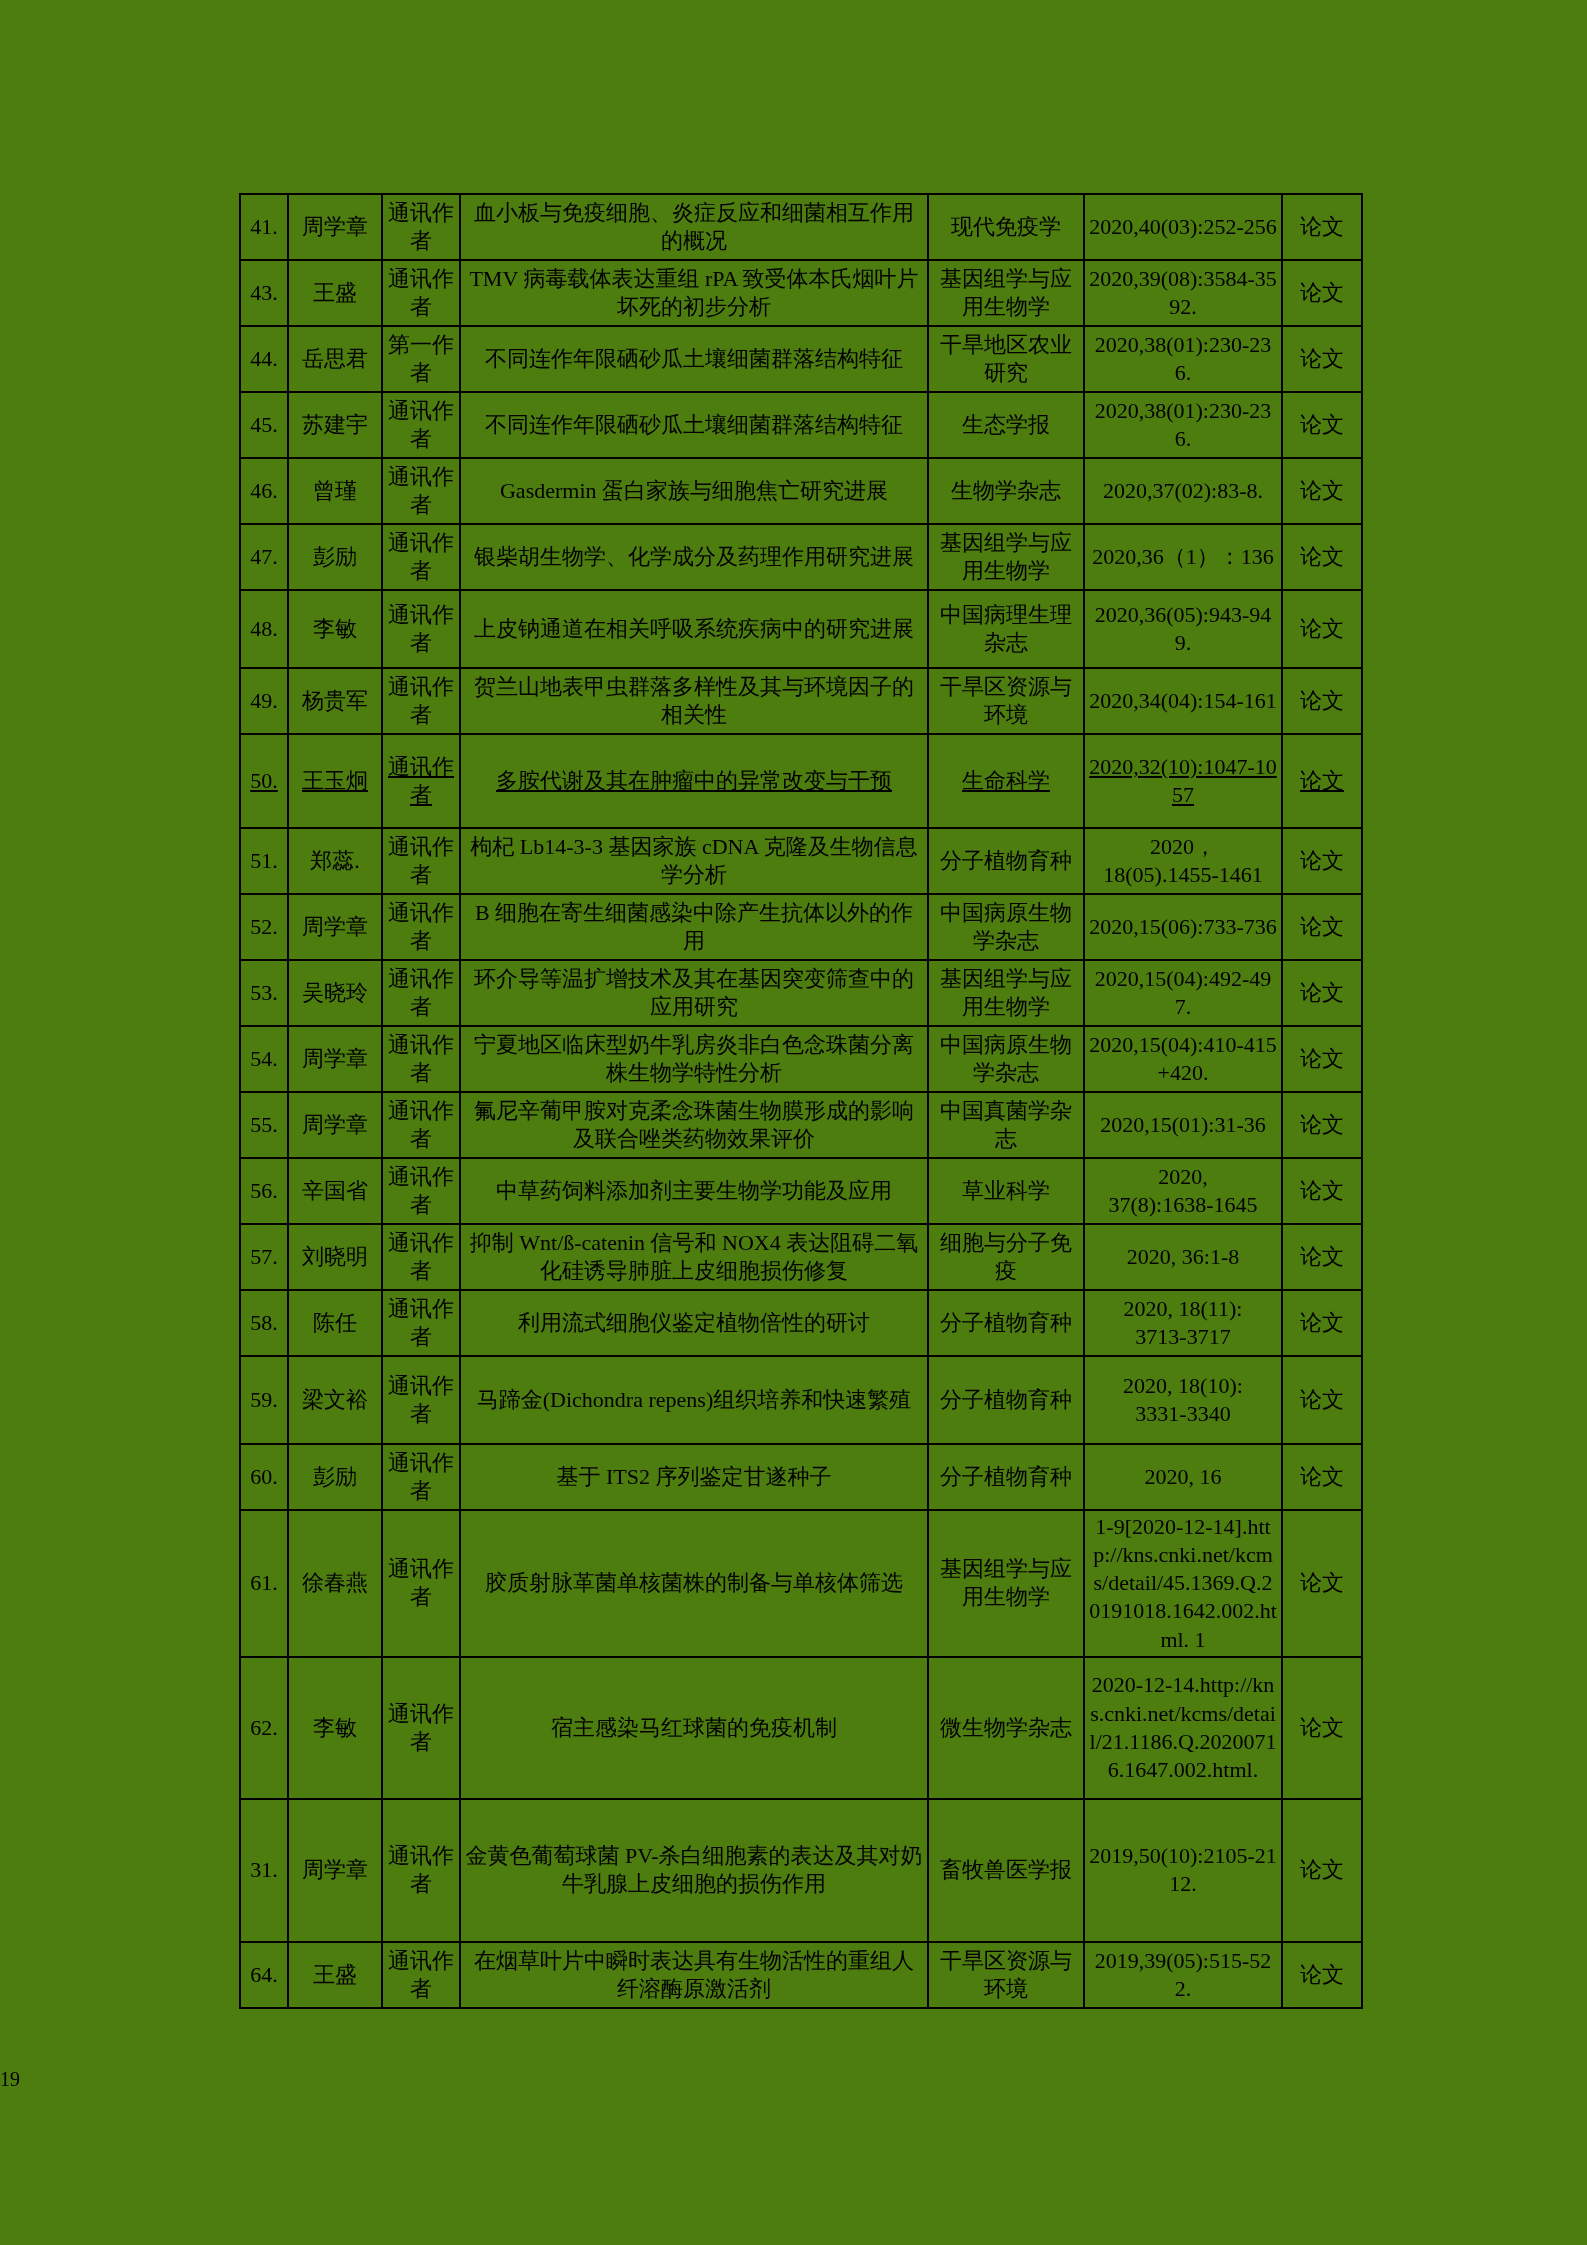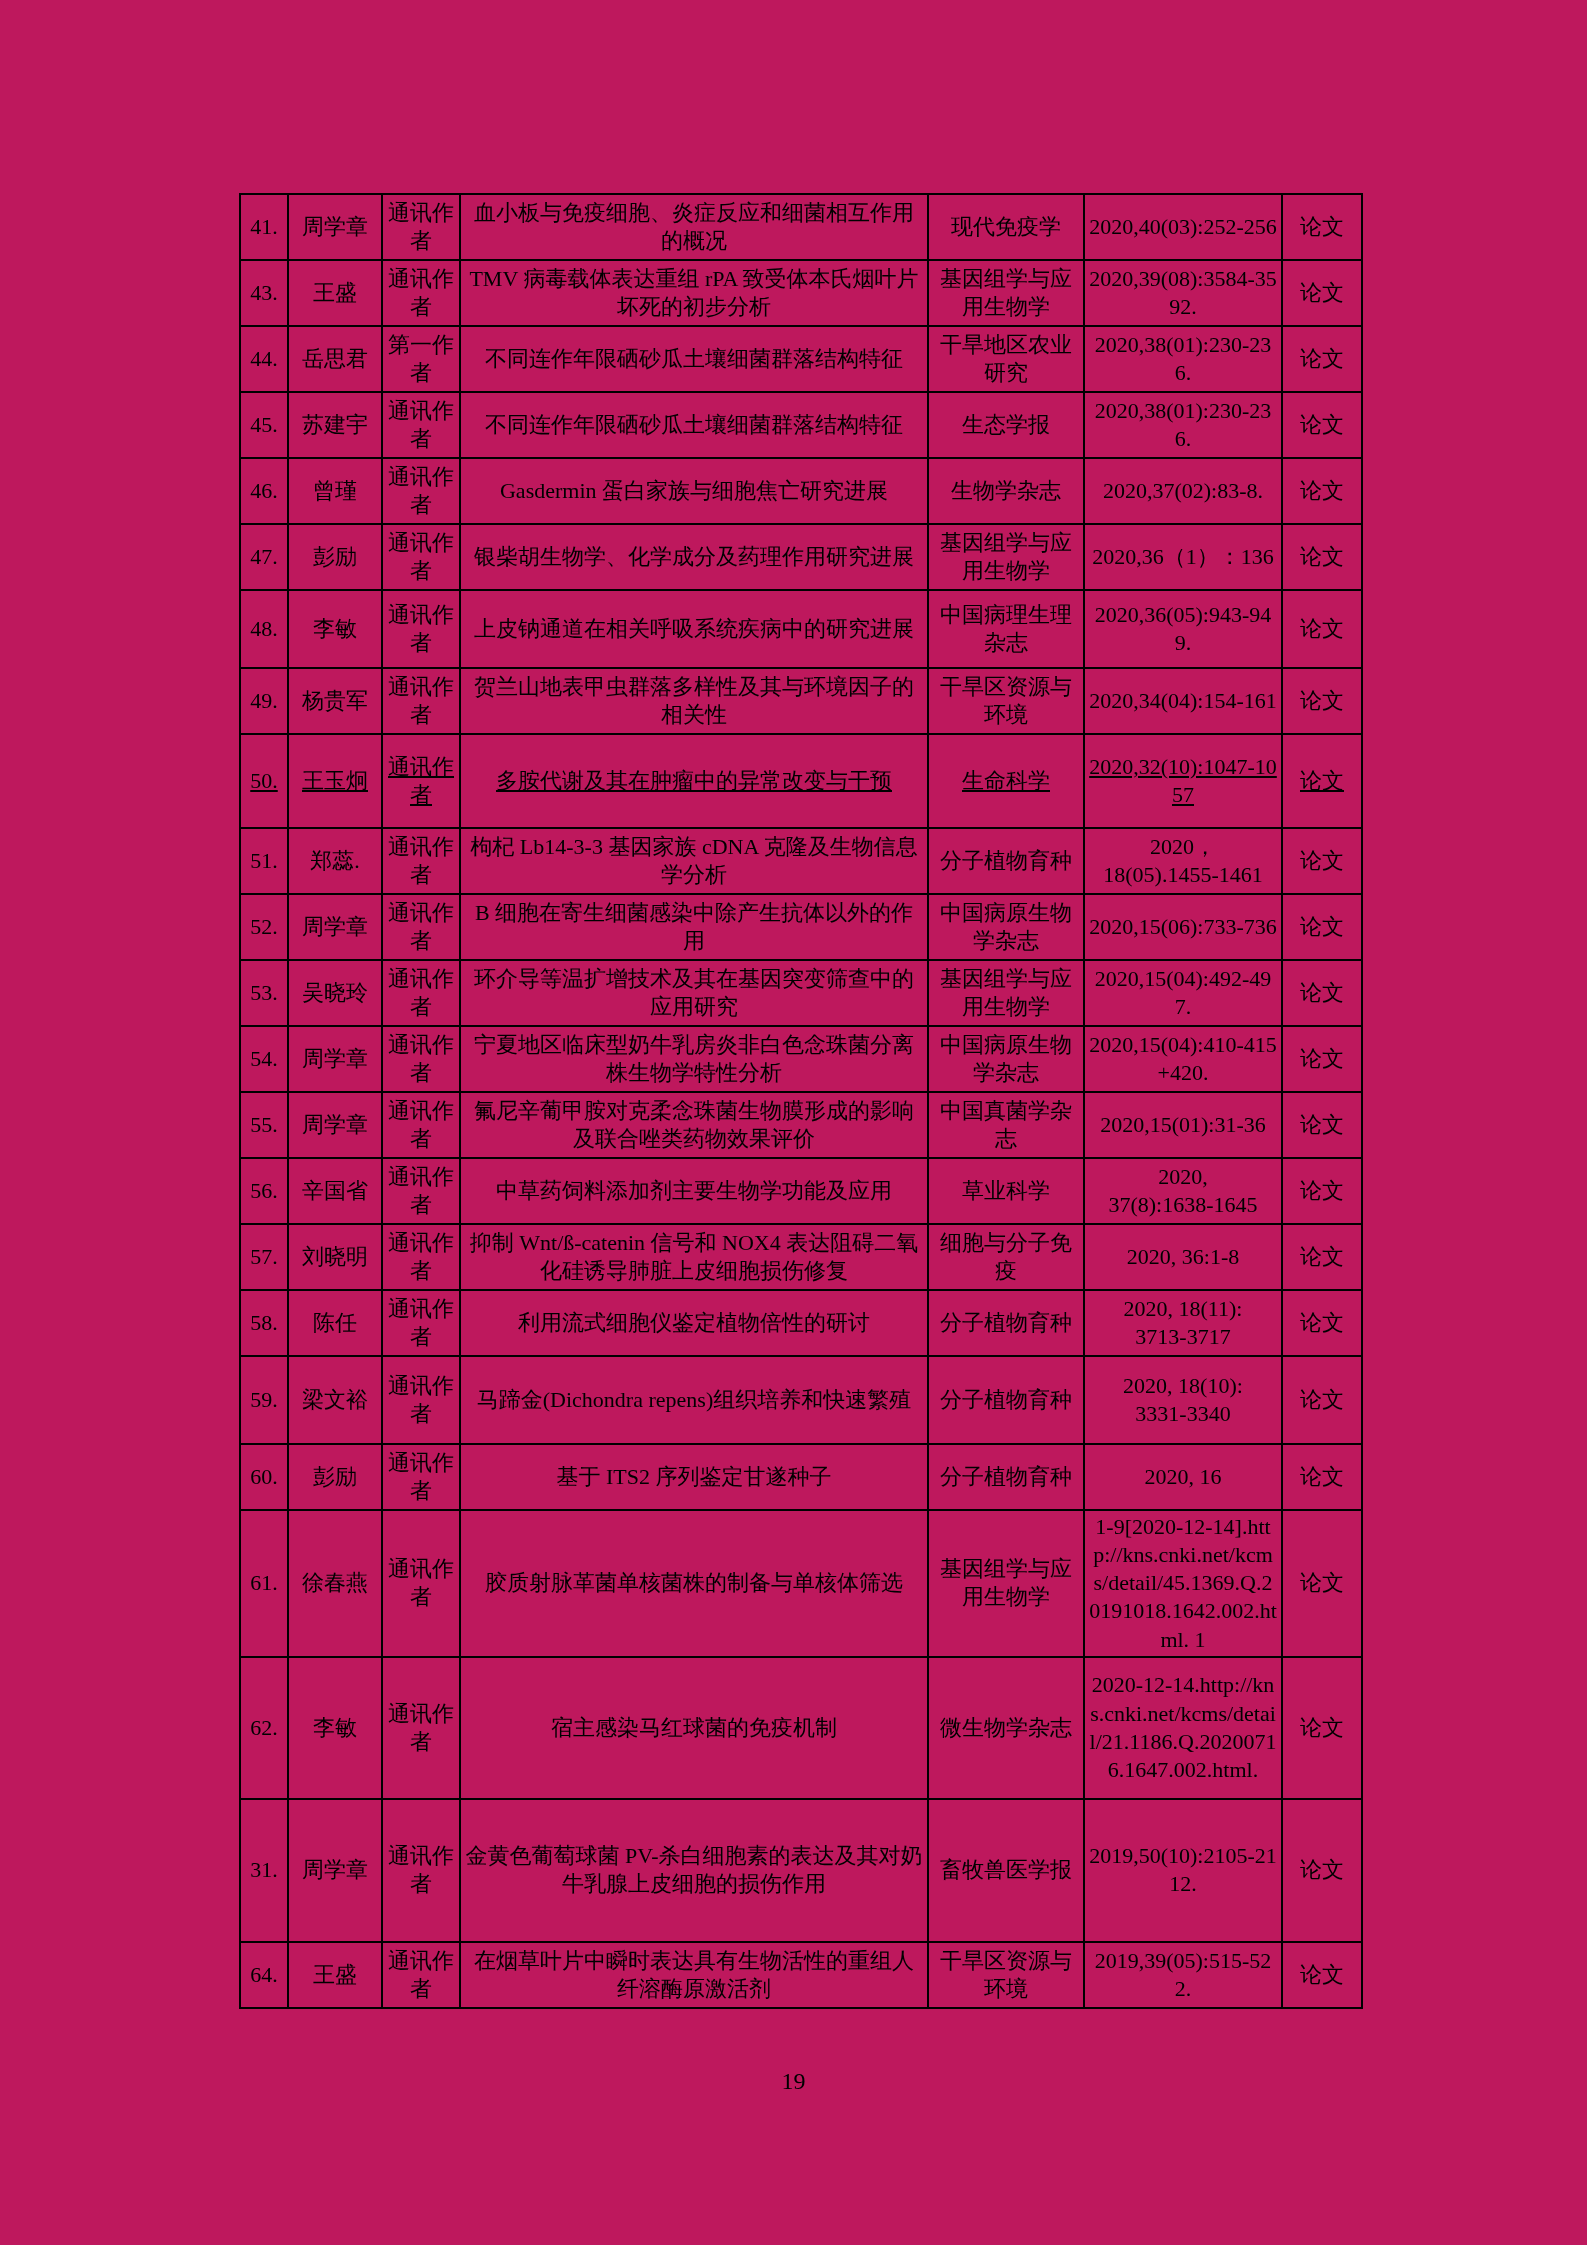--- a/index.html
+++ b/index.html
@@ -2,21 +2,21 @@
 <html><head>
 <meta charset="utf-8">
 <style>
   html,body{margin:0;padding:0;background:#ffffff;}
   body{
     width:1587px;height:2245px;
     font-family:"Liberation Serif","DejaVu Serif",serif;
     color:#000;
     position:relative;
   }
-  .sheet{position:relative;width:1587px;height:2245px;background:#be185d;overflow:hidden;}
+  .sheet{position:relative;width:1587px;height:2245px;background:#4d7c0f;overflow:hidden;}
   table.pubs{
     position:absolute;left:239px;top:193px;
     width:1122px;
     border-collapse:collapse;
     table-layout:fixed;
   }
   table.pubs td{
     border:2px solid #000;
     font-size:22px;
     line-height:1.28;
@@ -32,22 +32,21 @@
   table.pubs tr:nth-child(18){height:88px;}
   table.pubs tr:nth-child(21){height:142px;}
   table.pubs tr:nth-child(22){height:143px;}
   td.c-num{text-align:left;padding-left:4px;padding-right:2px;}
   td.c-role{padding:2px 13px;}
   td.c-journal{padding:2px 9px;}
   td.c-cite{word-break:break-all;white-space:pre-wrap;padding:2px 4px;}
   .pageno{
     position:absolute;
     left:0;top:2068px;width:1587px;
-    text-align:center;
-    font-size:24px;
+    font-size:20px;
   }
 </style>
 </head>
 <body>
 
 <div class="sheet">
 
   <table class="pubs">
     <colgroup>
       <col style="width:48px">

